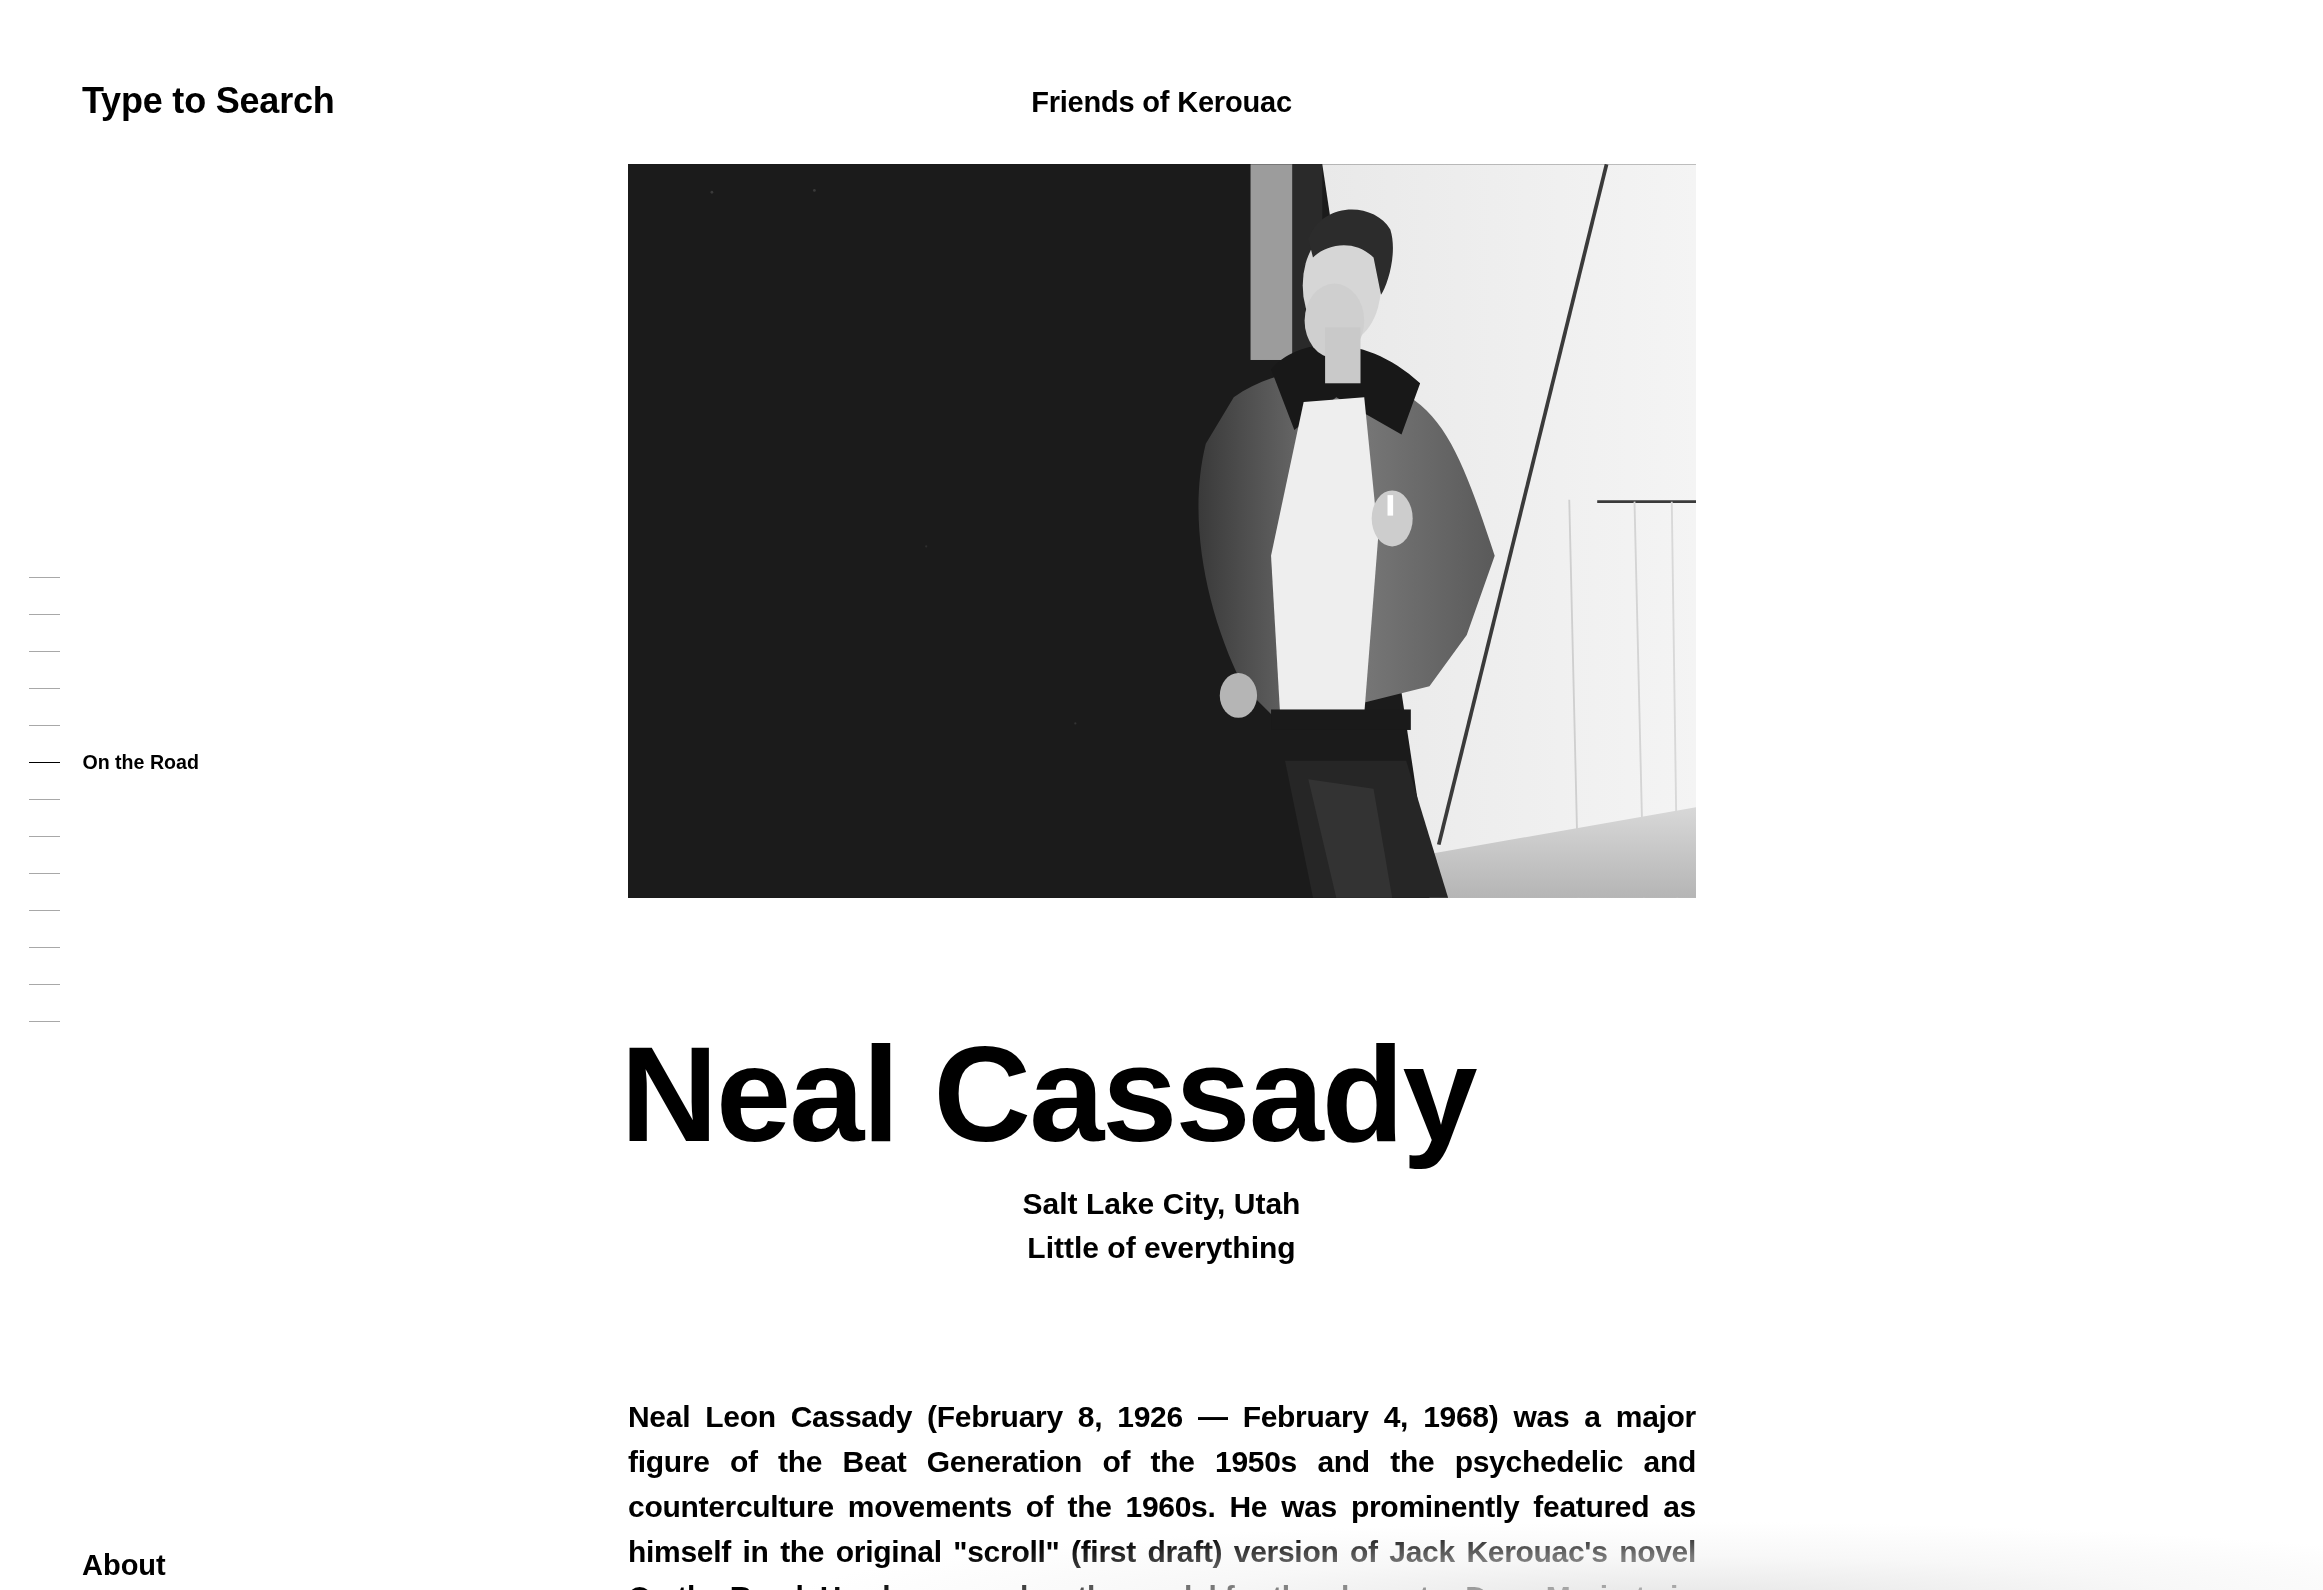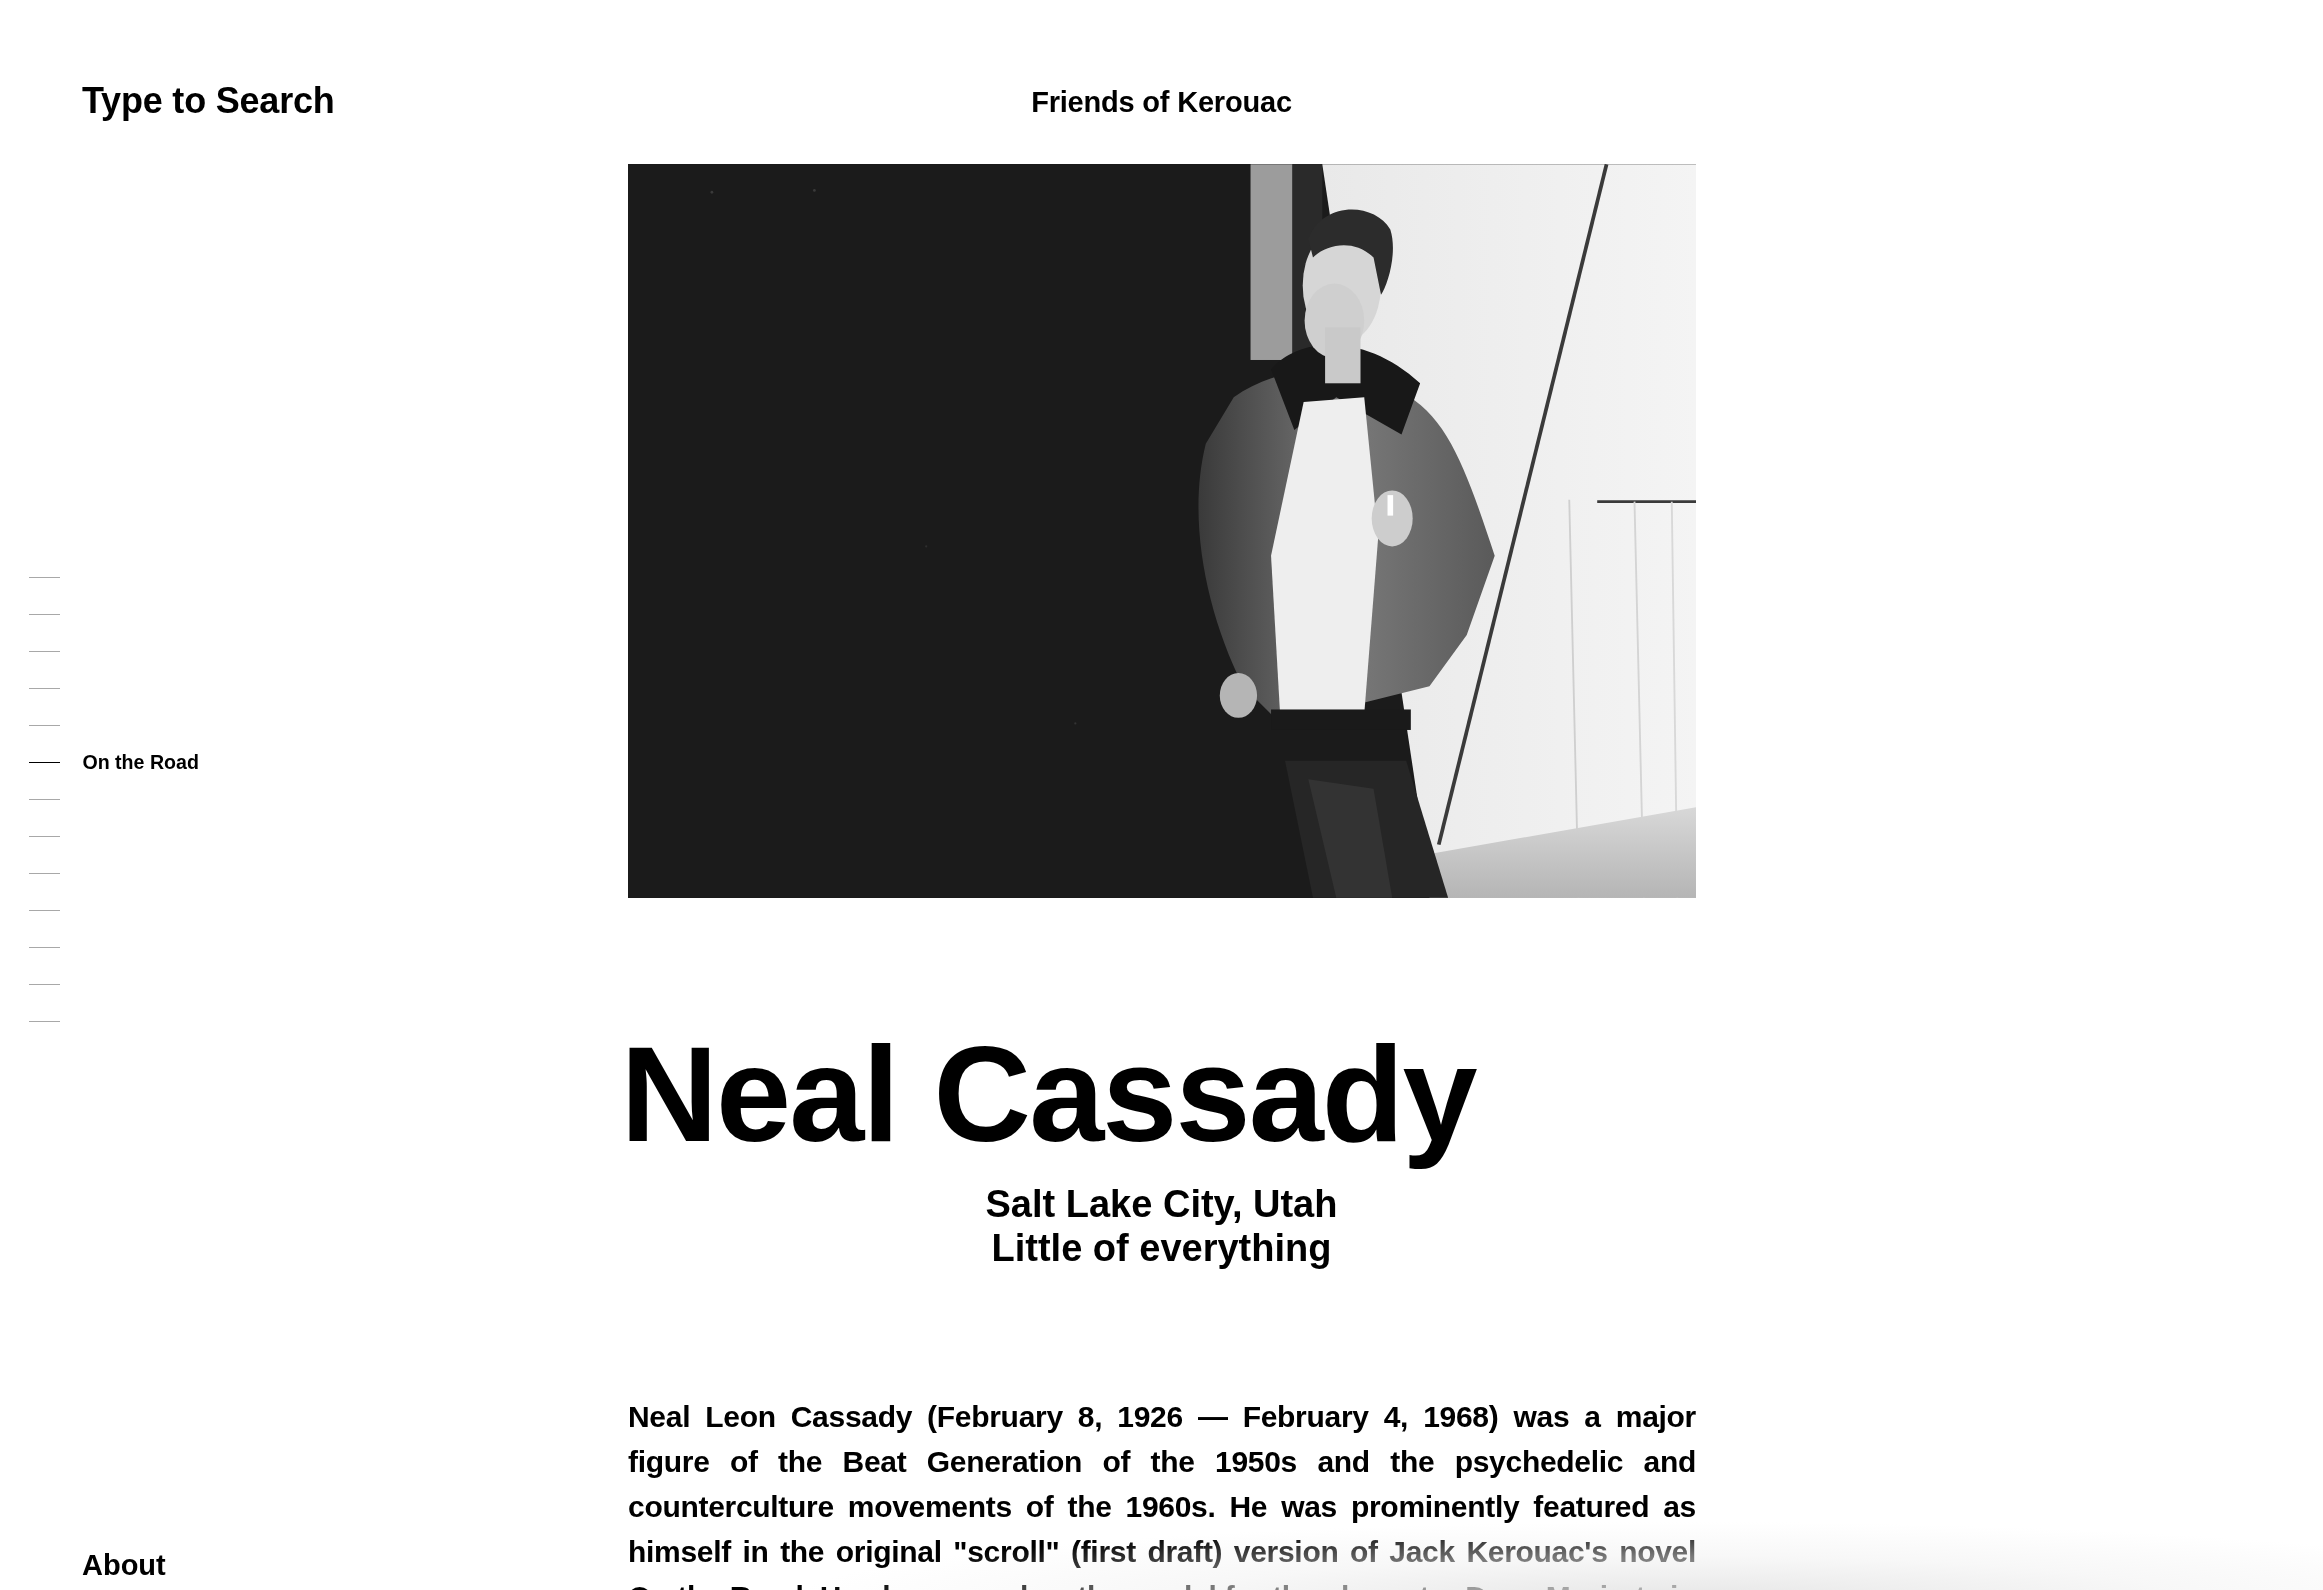--- a/index.html
+++ b/index.html
@@ -108,21 +108,21 @@
     font-weight: 700;
     letter-spacing: -1.9px;
     white-space: nowrap;
   }
   .person-meta {
     position: absolute;
     left: 0;
     width: 2323px;
     top: 1182px;
     text-align: center;
-    font-size: 38px;
+    font-size: 30px;
     line-height: 44px;
     font-weight: 700;
   }
   .person-meta div { white-space: nowrap; }
 
   
   .bio {
     position: absolute;
     left: 628px;
     top: 1394px;

